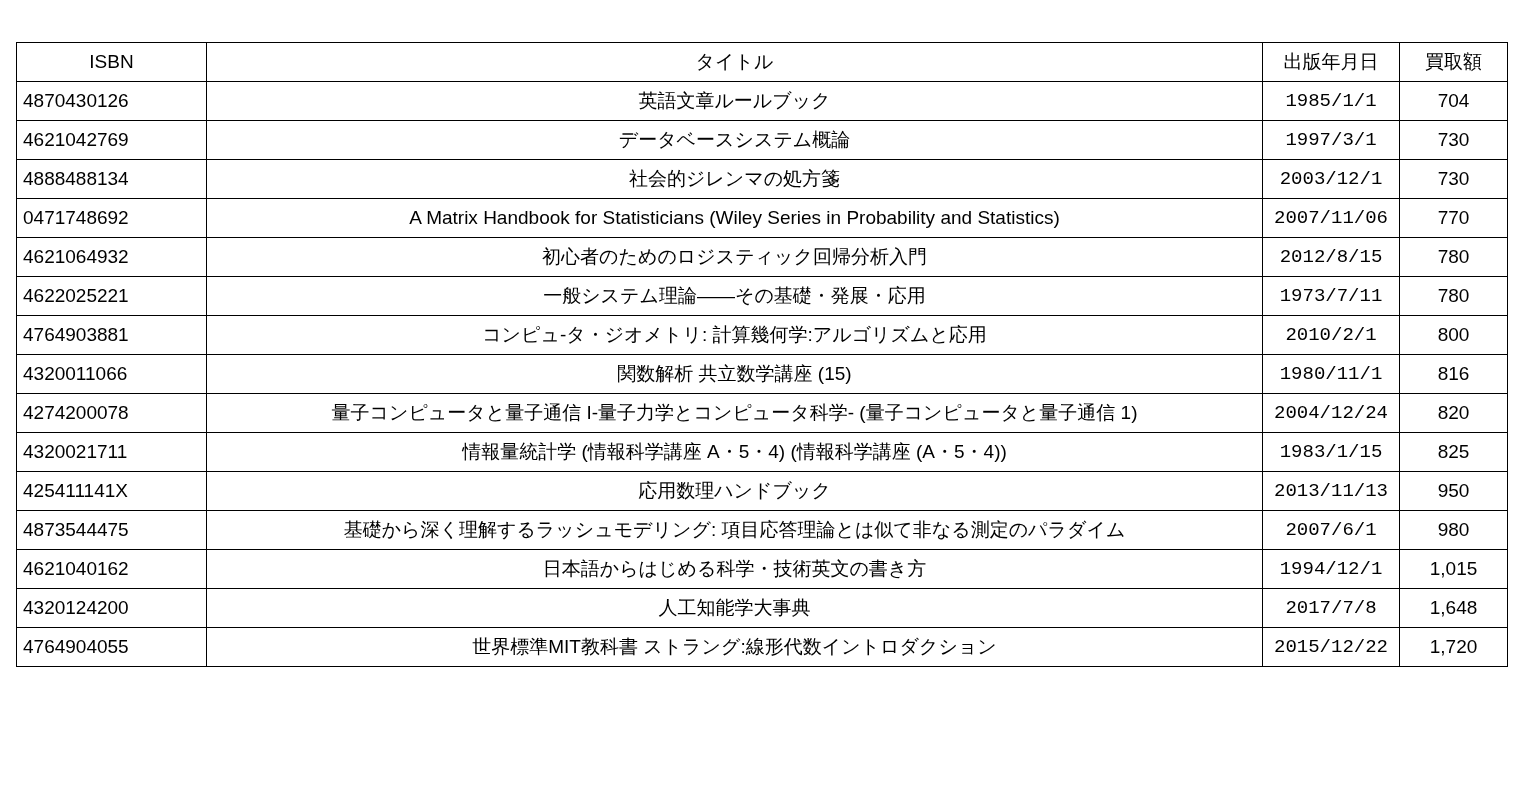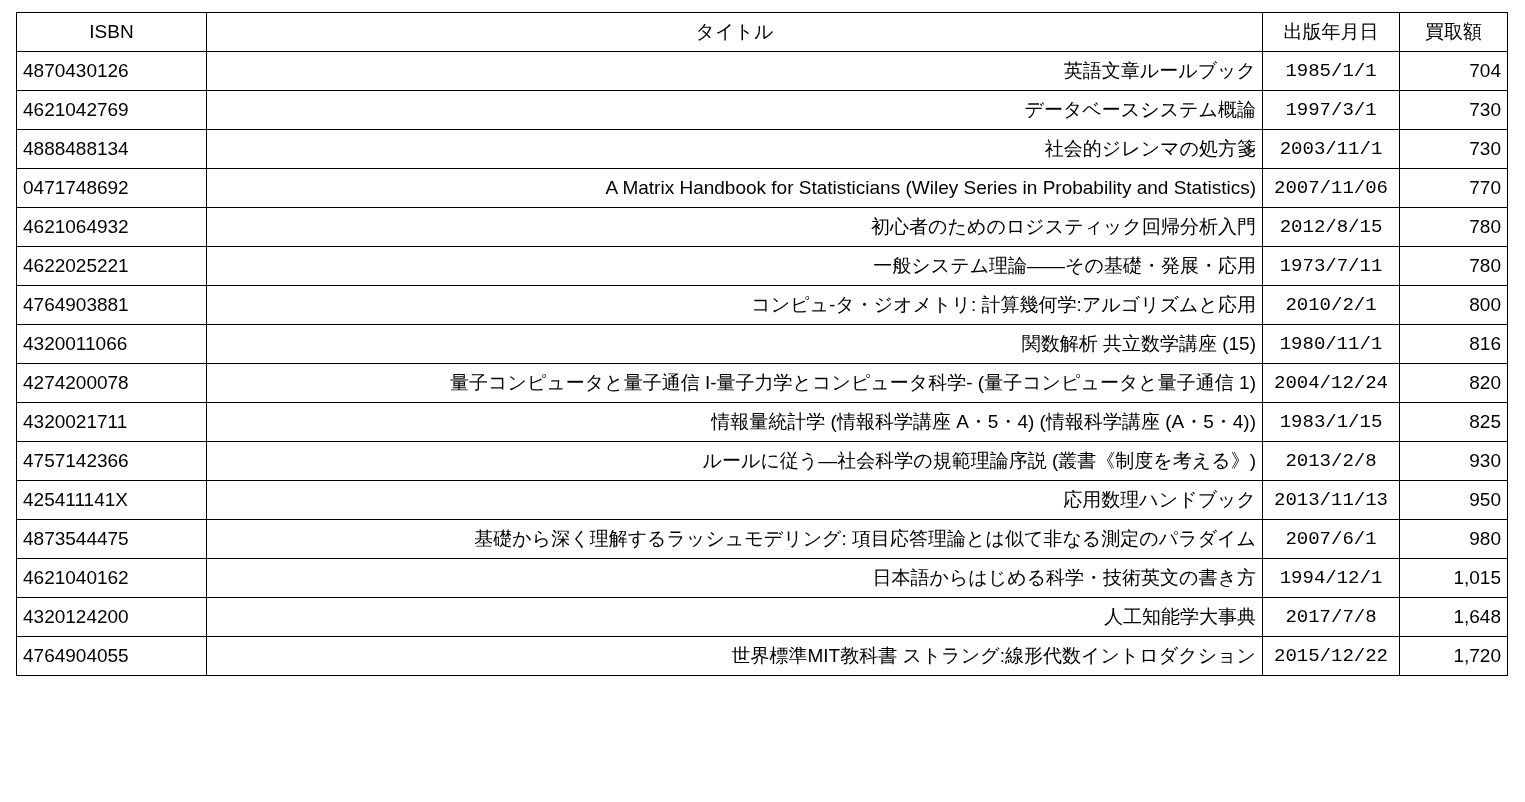--- a/index.html
+++ b/index.html
@@ -9,20 +9,21 @@
   }
   body {
     width: 1525px;
     height: 802px;
     font-family: "Liberation Sans", sans-serif;
     color: #000000;
   }
   .sheet {
     padding: 12px 20px 0 16px;
     box-sizing: border-box;
+    margin-top: 30px;
   }
   table.book-table {
     border-collapse: collapse;
     table-layout: fixed;
     width: 1491px;
     background: #ffffff;
   }
   table.book-table col.c-isbn   { width: 190px; }
   table.book-table col.c-title  { width: 1056px; }
   table.book-table col.c-date   { width: 137px; }
@@ -43,23 +44,23 @@
   table.book-table thead th {
     text-align: center;
   }
   table.book-table thead th.th-left {
     text-align: center;
   }
   table.book-table tbody td {
     text-align: left;
   }
   table.book-table tbody td.cell-isbn { text-align: left; }
-  table.book-table tbody td.cell-title { text-align: right; }
+  table.book-table tbody td.cell-title { text-align: center; }
   table.book-table tbody td.cell-date { text-align: center; font-family: Liberation Mono, monospace; }
-  table.book-table tbody td.cell-price { text-align: right; }
+  table.book-table tbody td.cell-price { text-align: center; }
 </style>
 </head>
 <body>
 
 <div class="sheet">
   <table class="book-table">
     <colgroup>
       <col class="c-isbn">
       <col class="c-title">
       <col class="c-date">
@@ -82,21 +83,21 @@
       </tr>
       <tr>
         <td class="cell-isbn">4621042769</td>
         <td class="cell-title">データベースシステム概論</td>
         <td class="cell-date">1997/3/1</td>
         <td class="cell-price">730</td>
       </tr>
       <tr>
         <td class="cell-isbn">4888488134</td>
         <td class="cell-title">社会的ジレンマの処方箋</td>
-        <td class="cell-date">2003/11/1</td>
+        <td class="cell-date">2003/12/1</td>
         <td class="cell-price">730</td>
       </tr>
       <tr>
         <td class="cell-isbn">0471748692</td>
         <td class="cell-title">A Matrix Handbook for Statisticians (Wiley Series in Probability and Statistics)</td>
         <td class="cell-date">2007/11/06</td>
         <td class="cell-price">770</td>
       </tr>
       <tr>
         <td class="cell-isbn">4621064932</td>
@@ -128,26 +129,20 @@
         <td class="cell-date">2004/12/24</td>
         <td class="cell-price">820</td>
       </tr>
       <tr>
         <td class="cell-isbn">4320021711</td>
         <td class="cell-title">情報量統計学 (情報科学講座 A・5・4) (情報科学講座 (A・5・4))</td>
         <td class="cell-date">1983/1/15</td>
         <td class="cell-price">825</td>
       </tr>
       <tr>
-        <td class="cell-isbn">4757142366</td>
-        <td class="cell-title">ルールに従う―社会科学の規範理論序説 (叢書《制度を考える》)</td>
-        <td class="cell-date">2013/2/8</td>
-        <td class="cell-price">930</td>
-      </tr>
-      <tr>
         <td class="cell-isbn">425411141X</td>
         <td class="cell-title">応用数理ハンドブック</td>
         <td class="cell-date">2013/11/13</td>
         <td class="cell-price">950</td>
       </tr>
       <tr>
         <td class="cell-isbn">4873544475</td>
         <td class="cell-title">基礎から深く理解するラッシュモデリング: 項目応答理論とは似て非なる測定のパラダイム</td>
         <td class="cell-date">2007/6/1</td>
         <td class="cell-price">980</td>

